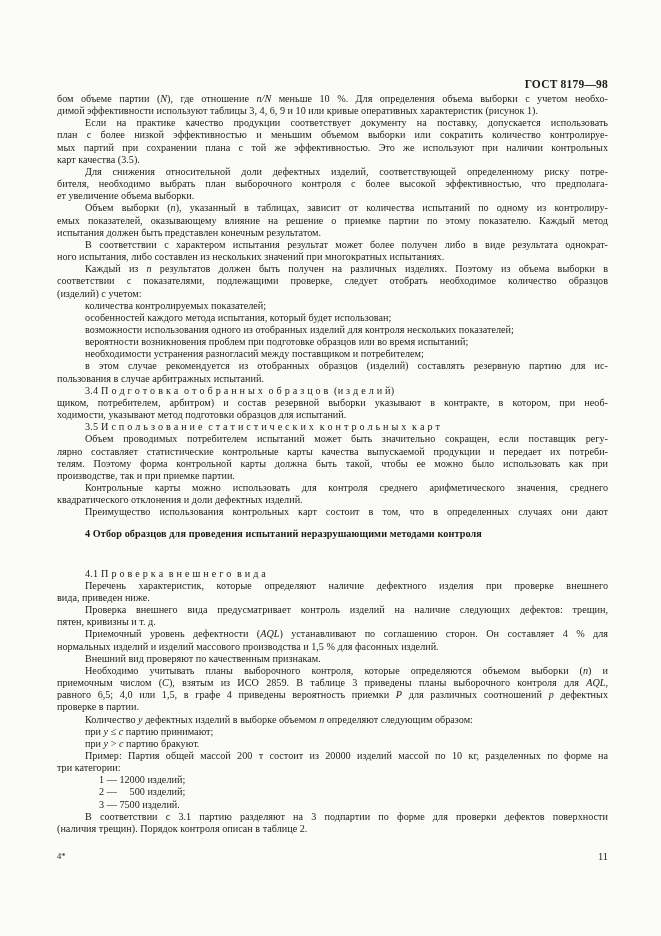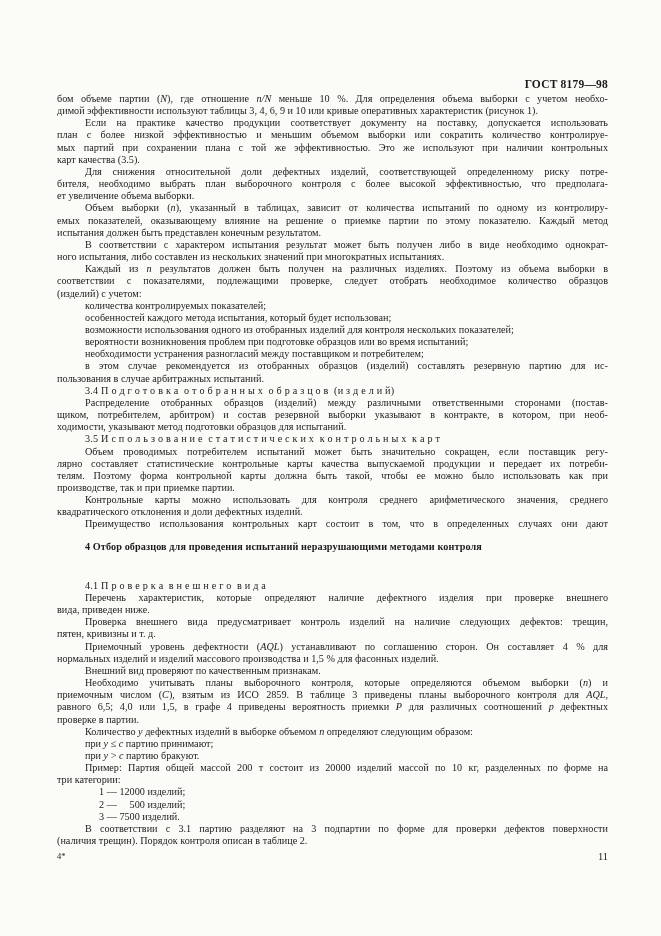--- a/index.html
+++ b/index.html
@@ -47,34 +47,33 @@
       <div class="line ind just">Если на практике качество продукции соответствует документу на поставку, допускается использовать</div>
       <div class="line just">план с более низкой эффективностью и меньшим объемом выборки или сократить количество контролируе-</div>
       <div class="line just">мых партий при сохранении плана с той же эффективностью. Это же используют при наличии контрольных</div>
       <div class="line">карт качества (3.5).</div>
       <div class="line ind just">Для снижения относительной доли дефектных изделий, соответствующей определенному риску потре-</div>
       <div class="line just">бителя, необходимо выбрать план выборочного контроля с более высокой эффективностью, что предполага-</div>
       <div class="line">ет увеличение объема выборки.</div>
       <div class="line ind just">Объем выборки (<i>n</i>), указанный в таблицах, зависит от количества испытаний по одному из контролиру-</div>
       <div class="line just">емых показателей, оказывающему влияние на решение о приемке партии по этому показателю. Каждый метод</div>
       <div class="line">испытания должен быть представлен конечным результатом.</div>
-      <div class="line ind just">В соответствии с характером испытания результат может быть получен либо в виде необходимо однократ-</div>
+      <div class="line ind just">В соответствии с характером испытания результат может более получен либо в виде результата однократ-</div>
       <div class="line">ного испытания, либо составлен из нескольких значений при многократных испытаниях.</div>
       <div class="line ind just">Каждый из <i>n</i> результатов должен быть получен на различных изделиях. Поэтому из объема выборки в</div>
       <div class="line just">соответствии с показателями, подлежащими проверке, следует отобрать необходимое количество образцов</div>
       <div class="line">(изделий) с учетом:</div>
       <div class="line ind">количества контролируемых показателей;</div>
       <div class="line ind">особенностей каждого метода испытания, который будет использован;</div>
       <div class="line ind">возможности использования одного из отобранных изделий для контроля нескольких показателей;</div>
       <div class="line ind">вероятности возникновения проблем при подготовке образцов или во время испытаний;</div>
       <div class="line ind">необходимости устранения разногласий между поставщиком и потребителем;</div>
       <div class="line ind just">в этом случае рекомендуется из отобранных образцов (изделий) составлять резервную партию для ис-</div>
       <div class="line">пользования в случае арбитражных испытаний.</div>
       <div class="line h2 ind">3.4 П о д г о т о в к а  о т о б р а н н ы х  о б р а з ц о в  (и з д е л и й)</div>
-      <div class="line ind just">Распределение отобранных образцов (изделий) между различными ответственными сторонами (постав-</div>
       <div class="line just">щиком, потребителем, арбитром) и состав резервной выборки указывают в контракте, в котором, при необ-</div>
       <div class="line">ходимости, указывают метод подготовки образцов для испытаний.</div>
       <div class="line h2 ind">3.5 И с п о л ь з о в а н и е  с т а т и с т и ч е с к и х  к о н т р о л ь н ы х  к а р т</div>
       <div class="line ind just">Объем проводимых потребителем испытаний может быть значительно сокращен, если поставщик регу-</div>
       <div class="line just">лярно составляет статистические контрольные карты качества выпускаемой продукции и передает их потреби-</div>
       <div class="line just">телям. Поэтому форма контрольной карты должна быть такой, чтобы ее можно было использовать как при</div>
       <div class="line">производстве, так и при приемке партии.</div>
       <div class="line ind just">Контрольные карты можно использовать для контроля среднего арифметического значения, среднего</div>
       <div class="line">квадратического отклонения и доли дефектных изделий.</div>
       <div class="line ind just">Преимущество использования контрольных карт состоит в том, что в определенных случаях они дают</div>

